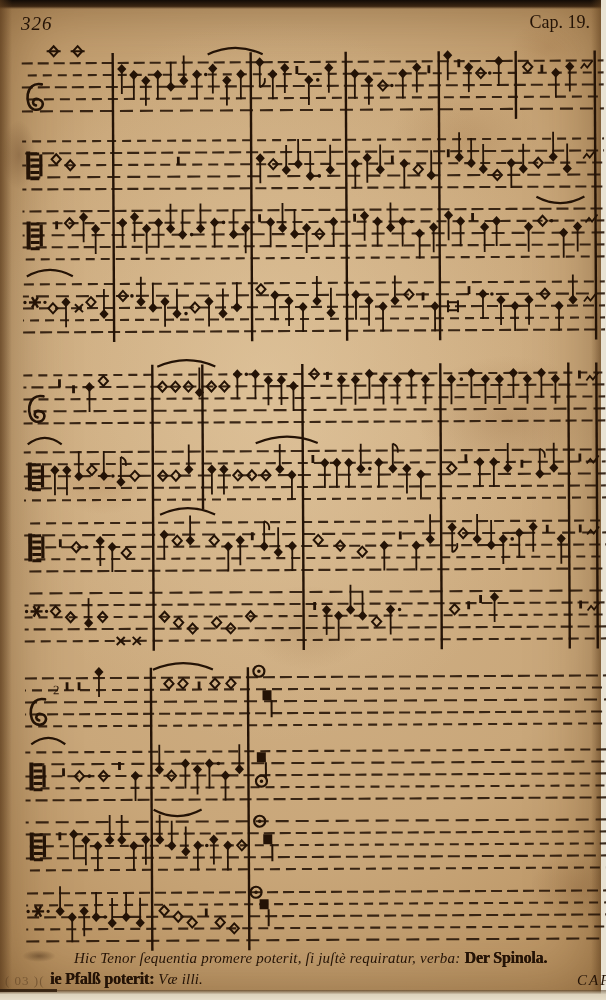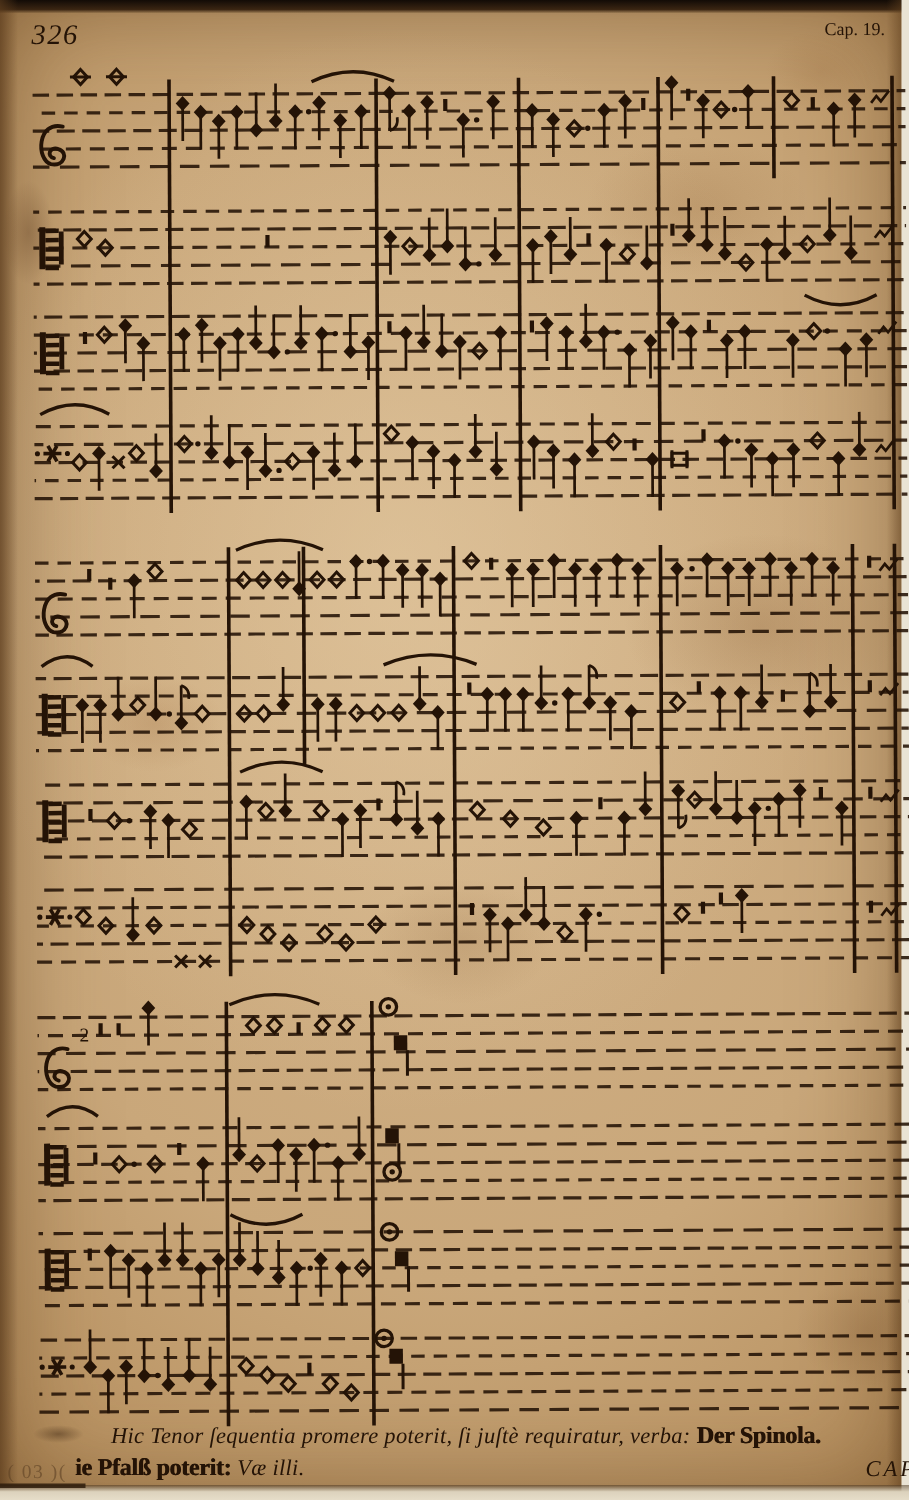--- a/index.html
+++ b/index.html
@@ -15,21 +15,21 @@
   .edge-top{position:absolute;left:0;top:0;width:606px;height:9px;background:linear-gradient(#120b06,#3a2512 70%,rgba(58,37,18,0));}
   .edge-left{position:absolute;left:0;top:0;width:12px;height:1000px;background:linear-gradient(90deg,rgba(94,62,30,.65),rgba(94,62,30,0));}
   .edge-right-shadow{position:absolute;right:5px;top:0;width:10px;height:1000px;background:linear-gradient(90deg,rgba(0,0,0,0),rgba(96,64,30,.5));}
   .edge-right-sliver{position:absolute;right:0;top:0;width:5px;height:1000px;background:#e9e3d4;}
   .bottom-strip{position:absolute;left:0;bottom:0;width:606px;height:10px;background:linear-gradient(rgba(60,38,16,.5),#dcd2bc 45%,#e6ddc9);}
   .bottom-line{position:absolute;left:0;top:989px;width:57px;height:3px;background:#2e1c0c;opacity:.85;}
 
   .hdr{position:absolute;white-space:nowrap;}
   .page-number{left:21px;top:13px;font-size:19px;font-style:italic;letter-spacing:1px;}
   .book-title{left:254px;top:16px;font-size:16px;letter-spacing:3.5px;word-spacing:9px;font-variant:small-caps;transform:translateX(0);}
-  .chapter{right:16px;top:12px;font-size:12px;}
+  .chapter{right:16px;top:12px;font-size:18px;}
 
   .music-svg{position:absolute;left:0;top:0;transform:rotate(-.3deg);}
 
   .footer{position:absolute;left:0;width:606px;white-space:nowrap;}
   .footer-1{top:949px;left:74px;}
   .footer-2{top:970px;left:50px;}
   .latin{font-style:italic;font-size:15px;letter-spacing:.2px;}
   .blackletter{font-weight:700;font-size:16px;letter-spacing:-.2px;text-shadow:.4px 0 0 currentColor;}
   .catchword{position:absolute;left:577px;top:972px;font-style:italic;font-size:15px;letter-spacing:2px;}
   .margin-mark{position:absolute;left:5px;top:973px;font-size:13px;color:#5d4124;opacity:.6;letter-spacing:1px;}

